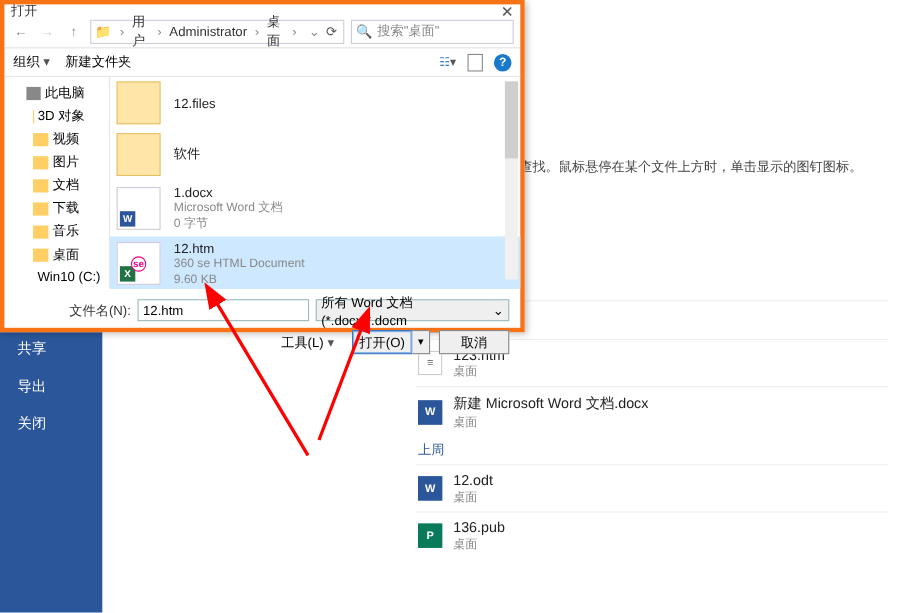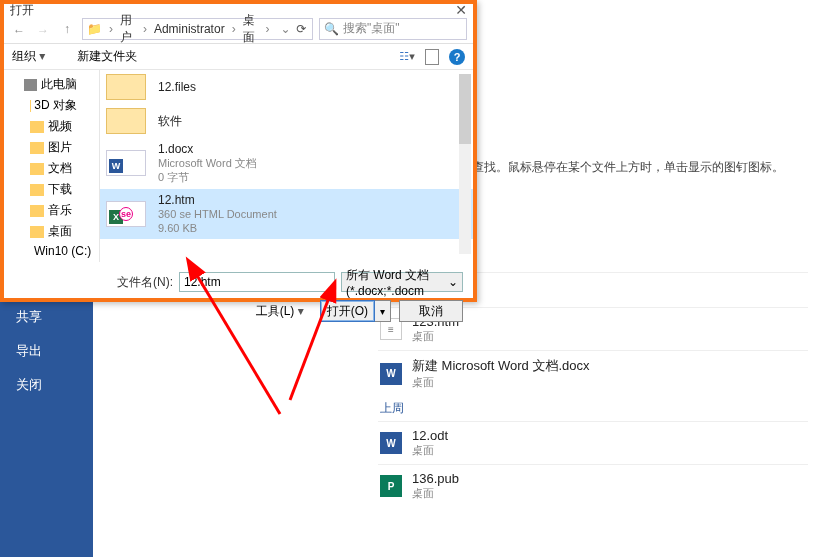--- a/index.html
+++ b/index.html
@@ -5,25 +5,25 @@
   * { box-sizing: border-box; font-family: "Microsoft YaHei", "Segoe UI", sans-serif; }
   body { margin: 0; width: 818px; height: 557px; background: #fff; overflow: hidden; position: relative; }
 
   
   .app { position: absolute; inset: 0; background: #fff; }
   .app-titlebar { position: absolute; top: 0; left: 0; right: 0; height: 18px; display:flex; justify-content:center; align-items:center; color:#7a7a7a; font-size:12px; }
   .left-rail { position: absolute; top: 0; left: 0; width: 93px; height: 557px; background: #2b579a; color: #fff; }
   .left-rail ul { list-style:none; margin:0; padding: 300px 0 0 0; }
   .left-rail li { font-size: 13px; padding: 8px 16px; cursor: pointer; }
 
-  .hint-text { position:absolute; top:159px; left:472px; right:10px; font-size:12px; color:#444; }
+  .hint-text { position:absolute; top:143px; left:472px; right:10px; font-size:12px; color:#444; }
 
   
   .recent { position:absolute; top:250px; left:378px; right:10px; font-size:12px; color:#333; }
-  .recent .label { color:#666; padding:4px 2px; }
+  .recent .label { color:#666; padding:4px 2px;font-family:Liberation Serif, serif; }
   .recent .item { display:flex; align-items:center; gap:10px; padding:6px 2px; border-top:1px solid #eee; }
   .recent .item:first-of-type { border-top:none; }
   .doc-icon { width:22px; height:22px; display:flex; align-items:center; justify-content:center; font-size:10px; font-weight:bold; border:1px solid #ccc; background:#fff; color:#2b579a; position:relative; }
   .doc-icon.word { background:#2b579a; color:#fff; border-color:#2b579a; }
   .doc-icon.pub { background:#0a7b5a; color:#fff; border-color:#0a7b5a; }
   .doc-icon.html-ico { color:#777; }
   .item .txt .name { font-size:13px; color:#222; }
   .item .txt .loc { font-size:11px; color:#888; }
 
   
@@ -33,55 +33,55 @@
 
   .addr-row { display:flex; align-items:center; gap:6px; padding:2px 6px; height:30px; border-bottom:1px solid #e0e0e0; margin-top:10px; }
   .nav-btn { width:18px; height:18px; display:flex; align-items:center; justify-content:center; font-size:12px; color:#888; border:none; background:none; cursor:pointer; }
   .addr { flex:1; display:flex; align-items:center; gap:4px; border:1px solid #ccd; height:22px; padding:0 4px; font-size:12px; color:#333; background:#fff; }
   .crumb { display:flex; align-items:center; }
   .crumb-sep { color:#888; padding:0 3px; }
   .refresh { width:20px; text-align:center; color:#555; font-size:12px; cursor:pointer; }
   .search { width:148px; border:1px solid #ccd; height:22px; padding:0 4px; font-size:12px; color:#888; background:#fff; display:flex; align-items:center; gap:4px; }
 
   .toolbar-row { display:flex; align-items:center; justify-content:space-between; padding:4px 8px; height:26px; border-bottom:1px solid #e6e6e6; font-size:12px; }
-  .toolbar-row .left { display:flex; gap:32px; }
+  .toolbar-row .left { display:flex; gap:14px; }
   .toolbar-row .right { display:flex; gap:10px; align-items:center; }
   .dropdown-caret::after { content:" ▾"; color:#555; }
   .tb-ico { width:16px; height:16px; display:inline-flex; align-items:center; justify-content:center; font-size:11px; }
   .help-ico { width:16px; height:16px; border-radius:50%; background:#1979ca; color:#fff; display:inline-flex; align-items:center; justify-content:center; font-size:11px; font-weight:bold; }
 
   .body-split { display:flex; height:192px; }
   .tree { width:96px; border-right:1px solid #e6e6e6; overflow:hidden; font-size:12px; }
   .tree ul { list-style:none; margin:0; padding:4px 16px; }
   .tree li { padding:2px 6px 2px 10px; white-space:nowrap; display:flex; align-items:center; gap:4px; cursor:pointer; }
   .tree .ico { width:14px; height:12px; display:inline-block; }
   .ico-pc { background:#888; }
   .ico-folder { background:#ffcf66; }
   .ico-drive { background:#b0c4de; }
 
   .files { flex:1; overflow:auto; position:relative; }
   .file-row { display:flex; align-items:center; gap:12px; padding:4px 6px; font-size:12px; }
   .file-row.sel { background:#cde8ff; }
-  .thumb { width:40px; height:26px; display:flex; align-items:center; justify-content:center; font-size:10px; font-weight:bold; }
+  .thumb { width:40px; height:39px; display:flex; align-items:center; justify-content:center; font-size:10px; font-weight:bold; }
   .thumb.folder { background:#ffe6a8; border:1px solid #e6c067; }
   .thumb.word { background:#fff; border:1px solid #ccd; color:#2b579a; position:relative; }
   .thumb.word::before { content:"W"; position:absolute; left:2px; bottom:2px; width:14px; height:14px; background:#2b579a; color:#fff; display:flex; align-items:center; justify-content:center; font-size:9px; }
   .thumb.excel { background:#fff; border:1px solid #ccd; color:#217346; position:relative; }
   .thumb.excel::before { content:"X"; position:absolute; left:2px; bottom:2px; width:14px; height:14px; background:#217346; color:#fff; display:flex; align-items:center; justify-content:center; font-size:9px; }
   .thumb.excel .se { position:absolute; font-size:9px; background:#fff; border:1px solid #e08; color:#e08; border-radius:50%; width:14px; height:14px; display:flex; align-items:center; justify-content:center; }
   .finfo .fname { color:#222; }
   .finfo .fmeta { color:#888; font-size:11px; line-height:1.3; }
   .scrollbar { position:absolute; right:2px; top:4px; width:12px; height:180px; background:#f0f0f0; }
   .scrollbar .thumb-bar { width:12px; height:70px; background:#cfcfcf; }
 
   .bottom { padding:10px 10px 6px 10px; font-size:12px; }
   .fn-row { display:flex; align-items:center; justify-content:flex-end; gap:6px; margin-bottom:8px; }
   .fn-label { color:#333; }
   .fn-input { width:156px; height:20px; border:1px solid #9bb; padding:0 4px; font-size:12px; }
-  .filter { width:122px; height:20px; border:1px solid #9bb; padding:0 4px; font-size:12px; display:flex; align-items:center; justify-content:center; background:#efefef; }
+  .filter { width:176px; height:20px; border:1px solid #9bb; padding:0 4px; font-size:12px; display:flex; align-items:center; justify-content:center; background:#efefef; }
   .btn-row { display:flex; align-items:center; justify-content:flex-end; gap:8px; }
   .tools { margin-right:8px; }
   .btn { min-width:64px; height:22px; border:1px solid #888; background:#efefef; font-size:12px; cursor:pointer; display:inline-flex; align-items:center; justify-content:center; }
   .btn.split { min-width:48px; }
   .split-caret { width:16px; border:1px solid #888; border-left:none; background:#efefef; height:22px; display:inline-flex; align-items:center; justify-content:center; font-size:10px; cursor:pointer; }
   .btn.primary { border-color:#3a76c4; box-shadow:0 0 0 1px #8ab6e8 inset; }
   svg.arrows { position:absolute; top:0; left:0; width:818px; height:557px; pointer-events:none; }
 </style>
 </head>
 <body>

